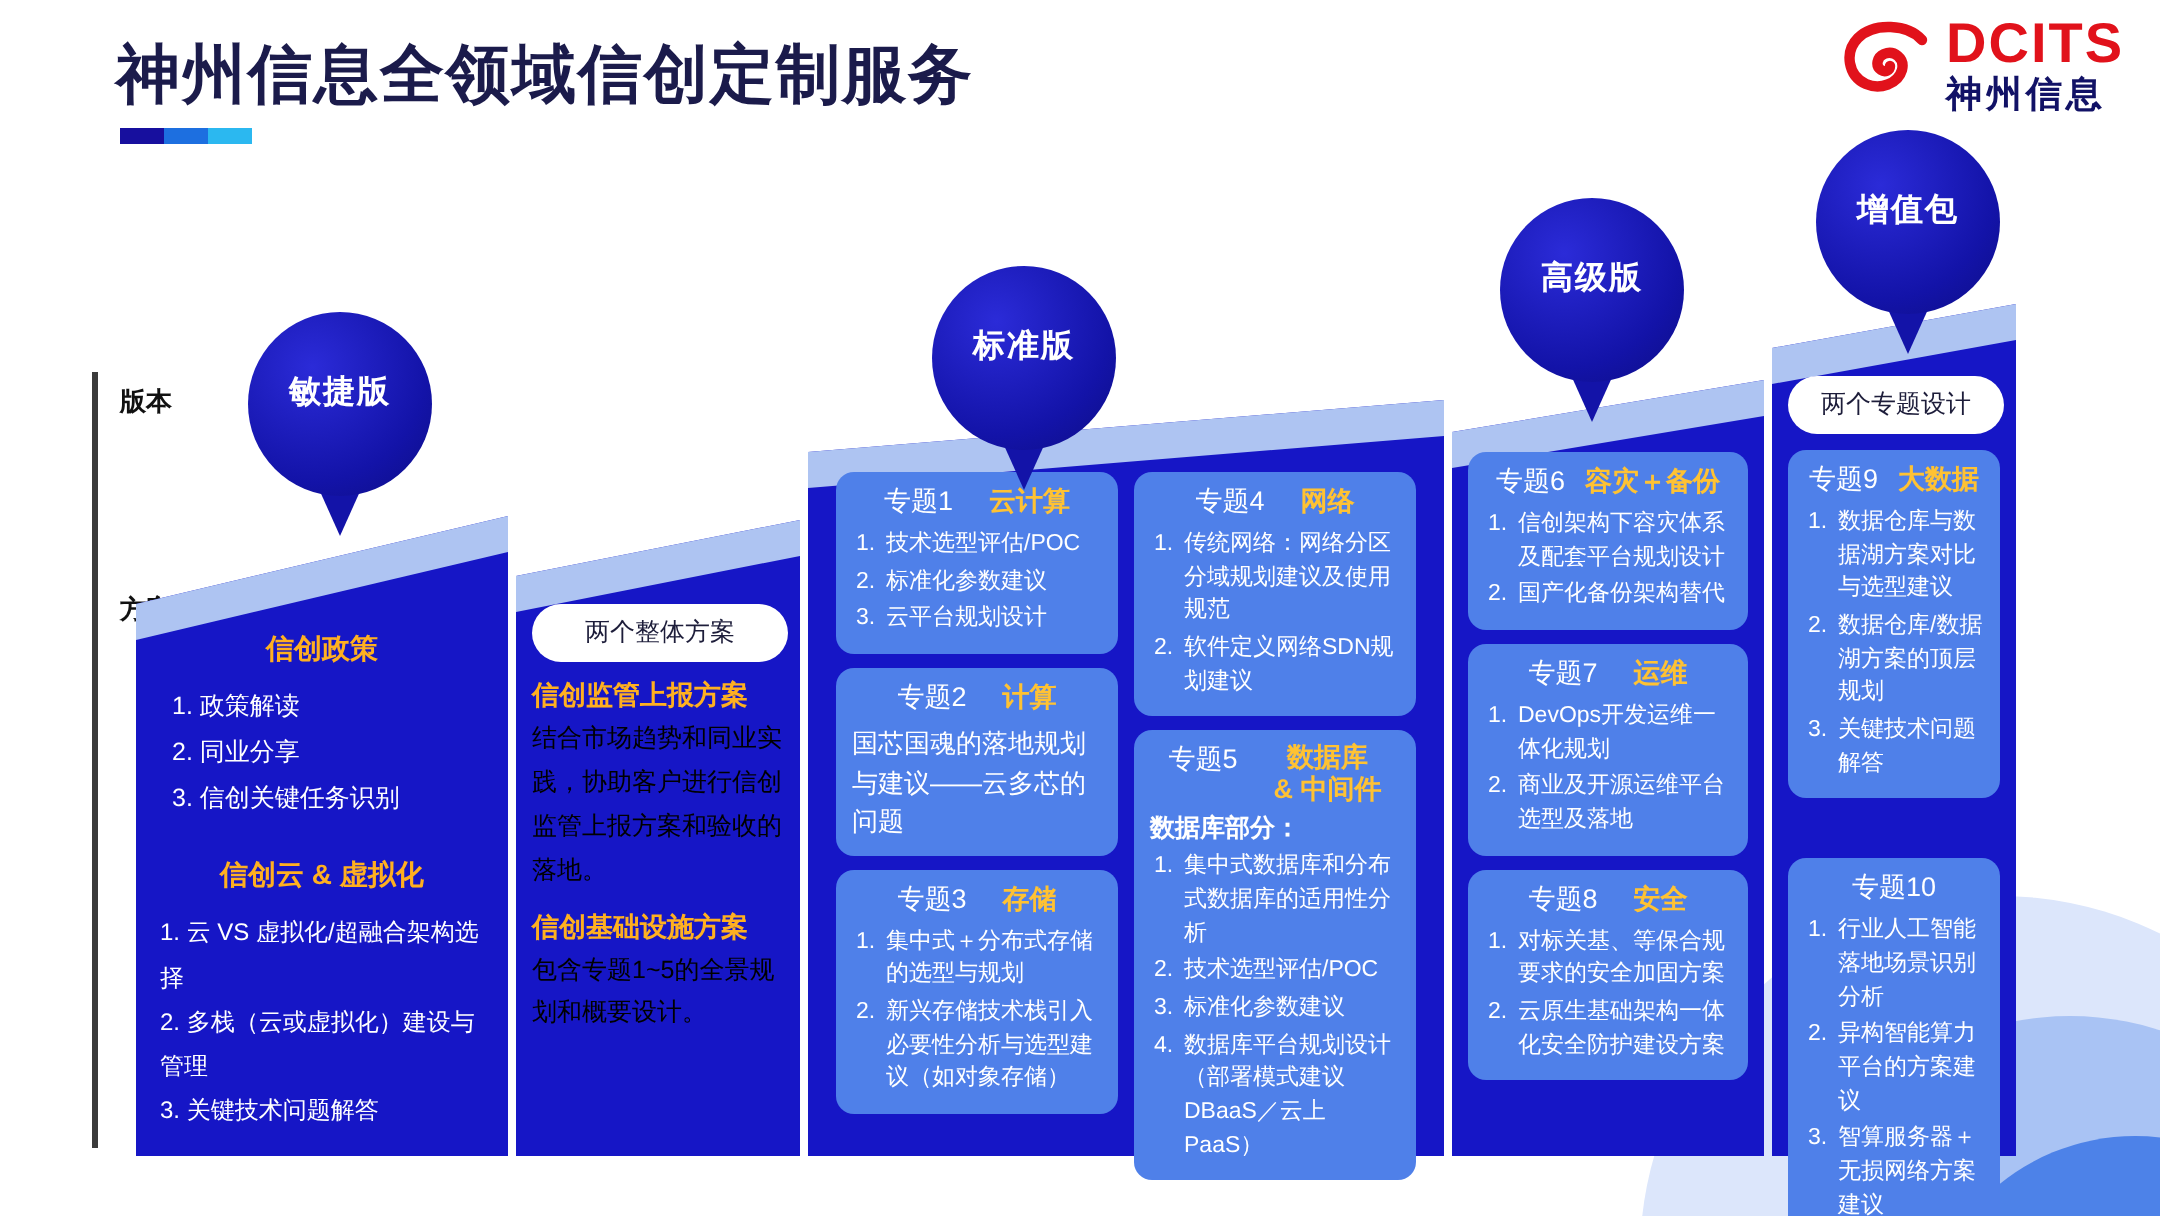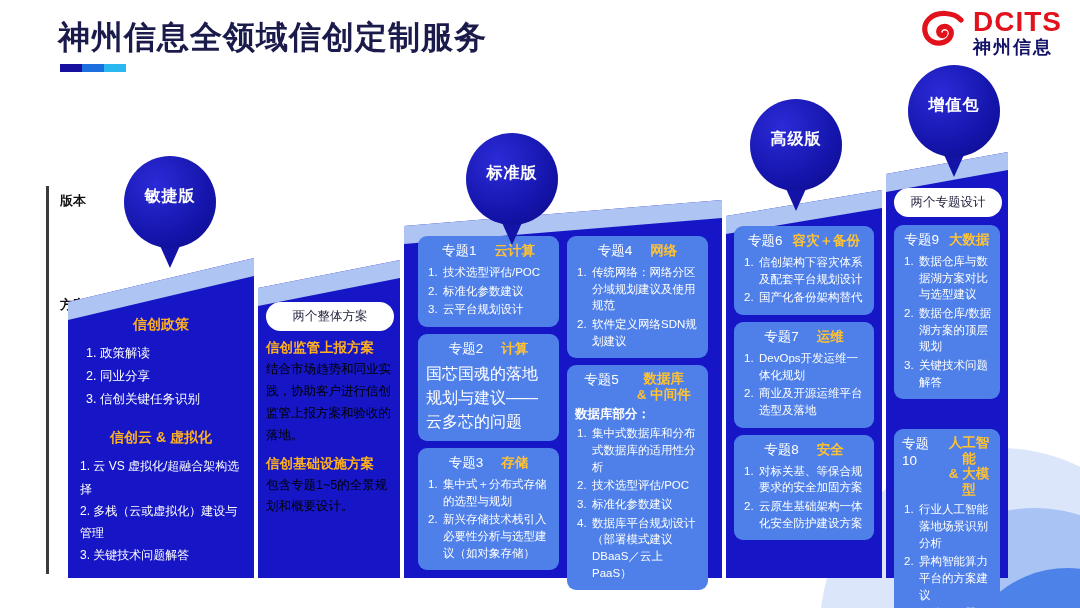--- a/index.html
+++ b/index.html
@@ -98,21 +98,21 @@
   .card-hd { display:flex; align-items:center; justify-content:center; gap: 18px; margin-bottom: 4px; }
   .card-no { font-size: 13.5px; color:#ffffff; font-weight: 500; }
   .card-tag { font-size: 13.5px; color:#ffc233; font-weight: bold; }
   .card-tag.two { text-align:center; line-height:1.15; }
   .card ol { list-style:none; counter-reset: li; }
   .card ol li {
     counter-increment: li; font-size: 11.5px; line-height: 1.45; margin: 2px 0;
     padding-left: 17px; position: relative;
   }
   .card ol li::before { content: counter(li) "."; position:absolute; left: 2px; }
-  .card .plain { font-size: 16px; line-height: 1.5; }
+  .card .plain { font-size: 13px; line-height: 1.5; }
   .card .sub-h { font-size: 12.5px; font-weight: bold; margin: 4px 0 2px; }
 
   .col3-grid { display:flex; gap: 8px; padding: 0 6px; }
   .col3-grid > div { flex: 1; }
 
   .cards-wrap { padding: 0 7px; }
 </style>
 </head>
 <body>
 
@@ -312,24 +312,20 @@
         </div>
         <ol>
           <li>数据仓库与数据湖方案对比与选型建议</li>
           <li>数据仓库/数据湖方案的顶层规划</li>
           <li>关键技术问题解答</li>
         </ol>
       </div>
       <div class="card" style="margin-top:30px">
         <div class="card-hd" style="gap:8px; align-items:flex-start">
           <span class="card-no">专题10</span>
-          <span class="card-tag two">
-            <span>人工智能</span><br>
-            <span>&amp; 大模型</span>
-          </span>
         </div>
         <ol>
           <li>行业人工智能落地场景识别分析</li>
           <li>异构智能算力平台的方案建议</li>
           <li>智算服务器＋无损网络方案建议</li>
 
         </ol>
       </div>
     </div>
   </div>

